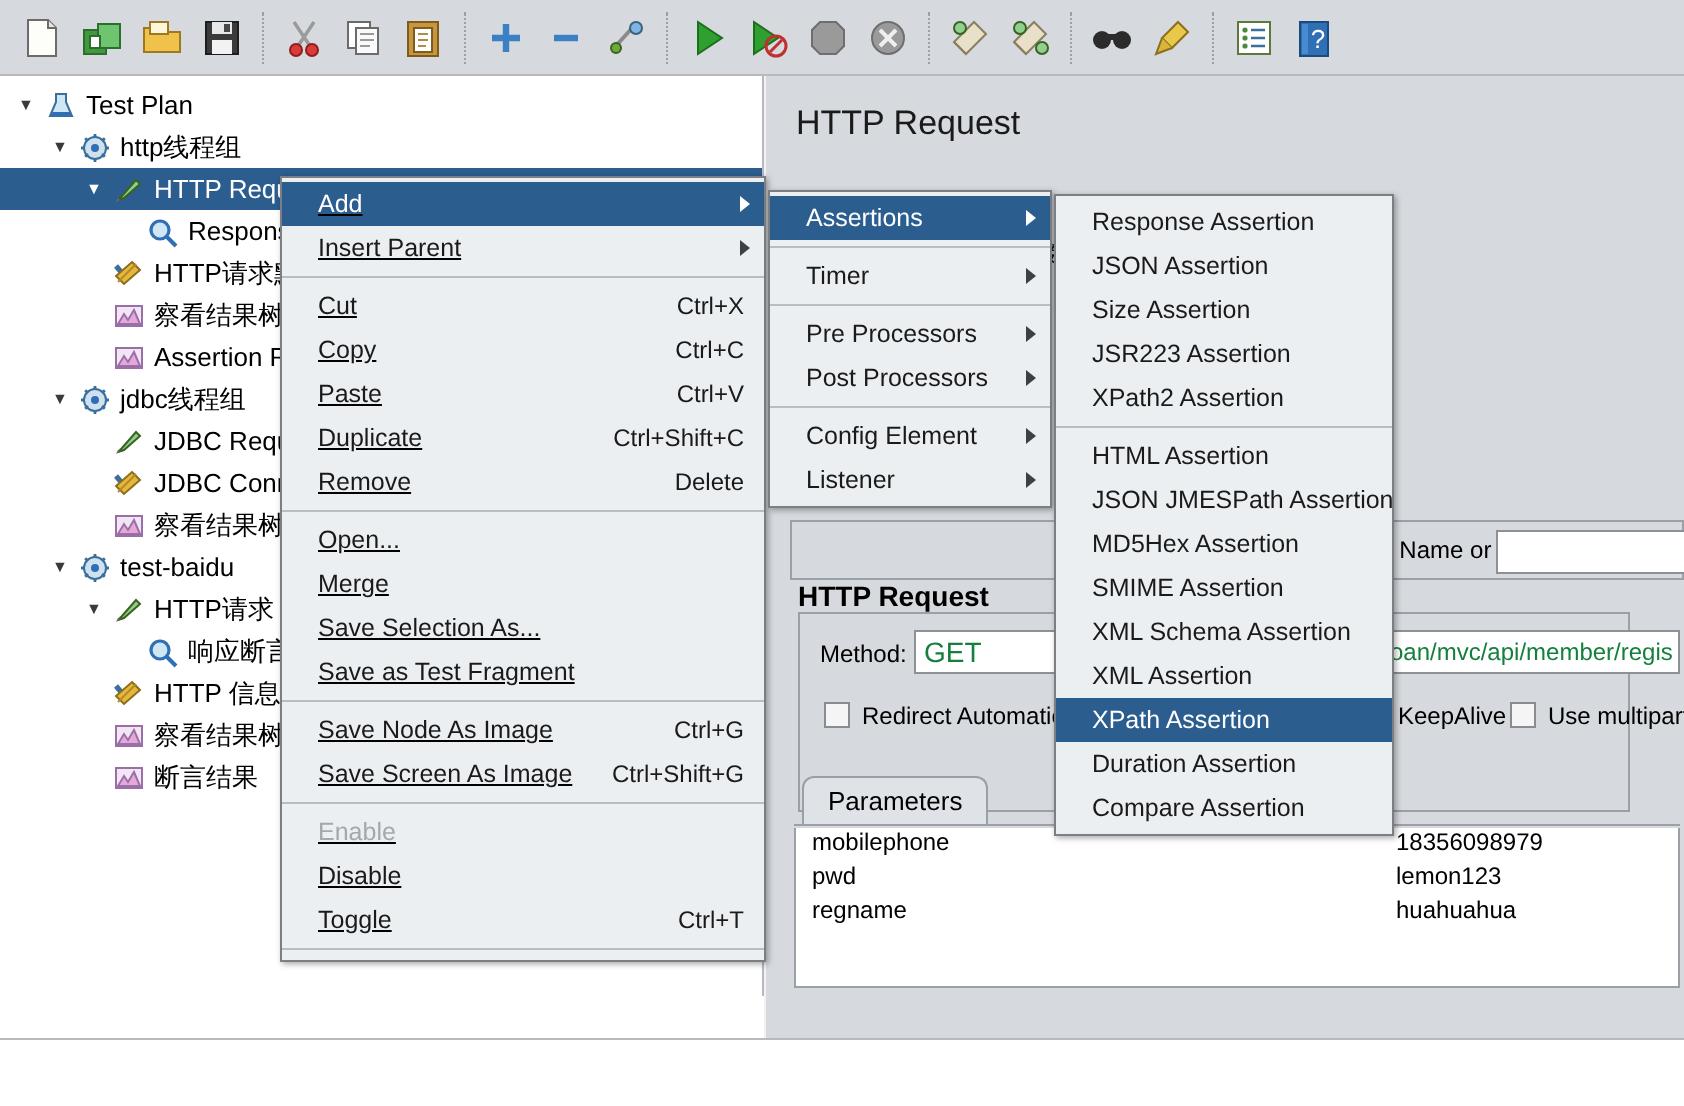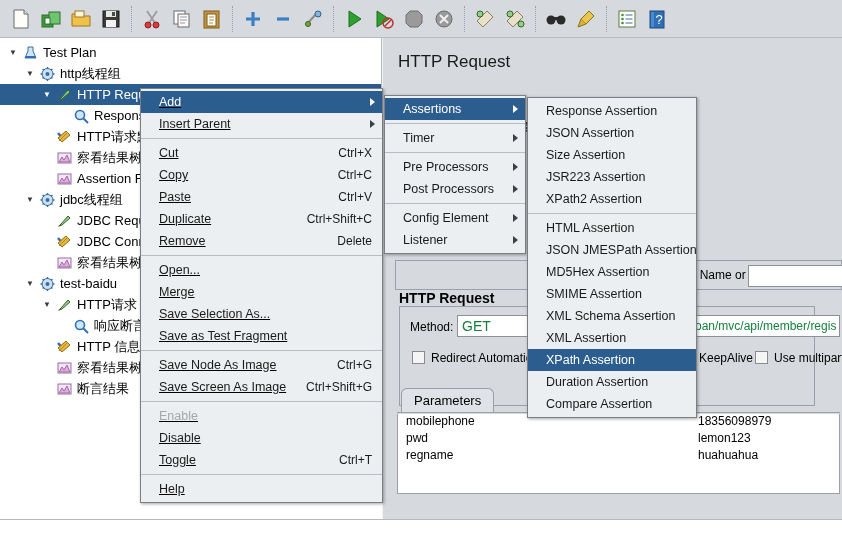--- a/index.html
+++ b/index.html
@@ -570,23 +570,20 @@
         <span>Enable</span>
       </div>
       <div class="mi">
         <span>Disable</span>
       </div>
       <div class="mi">
         <span>Toggle</span>
         <span class="accel">Ctrl+T</span>
       </div>
       <div class="msep"></div>
-      <div class="mi">
-        <span>Help</span>
-      </div>
     </div>
 
   <div class="menu" id="menu2">
       <div class="mi sel">
         <span>Assertions</span>
         <span class="arrow"></span>
       </div>
       <div class="msep"></div>
       <div class="mi">
         <span>Timer</span>

